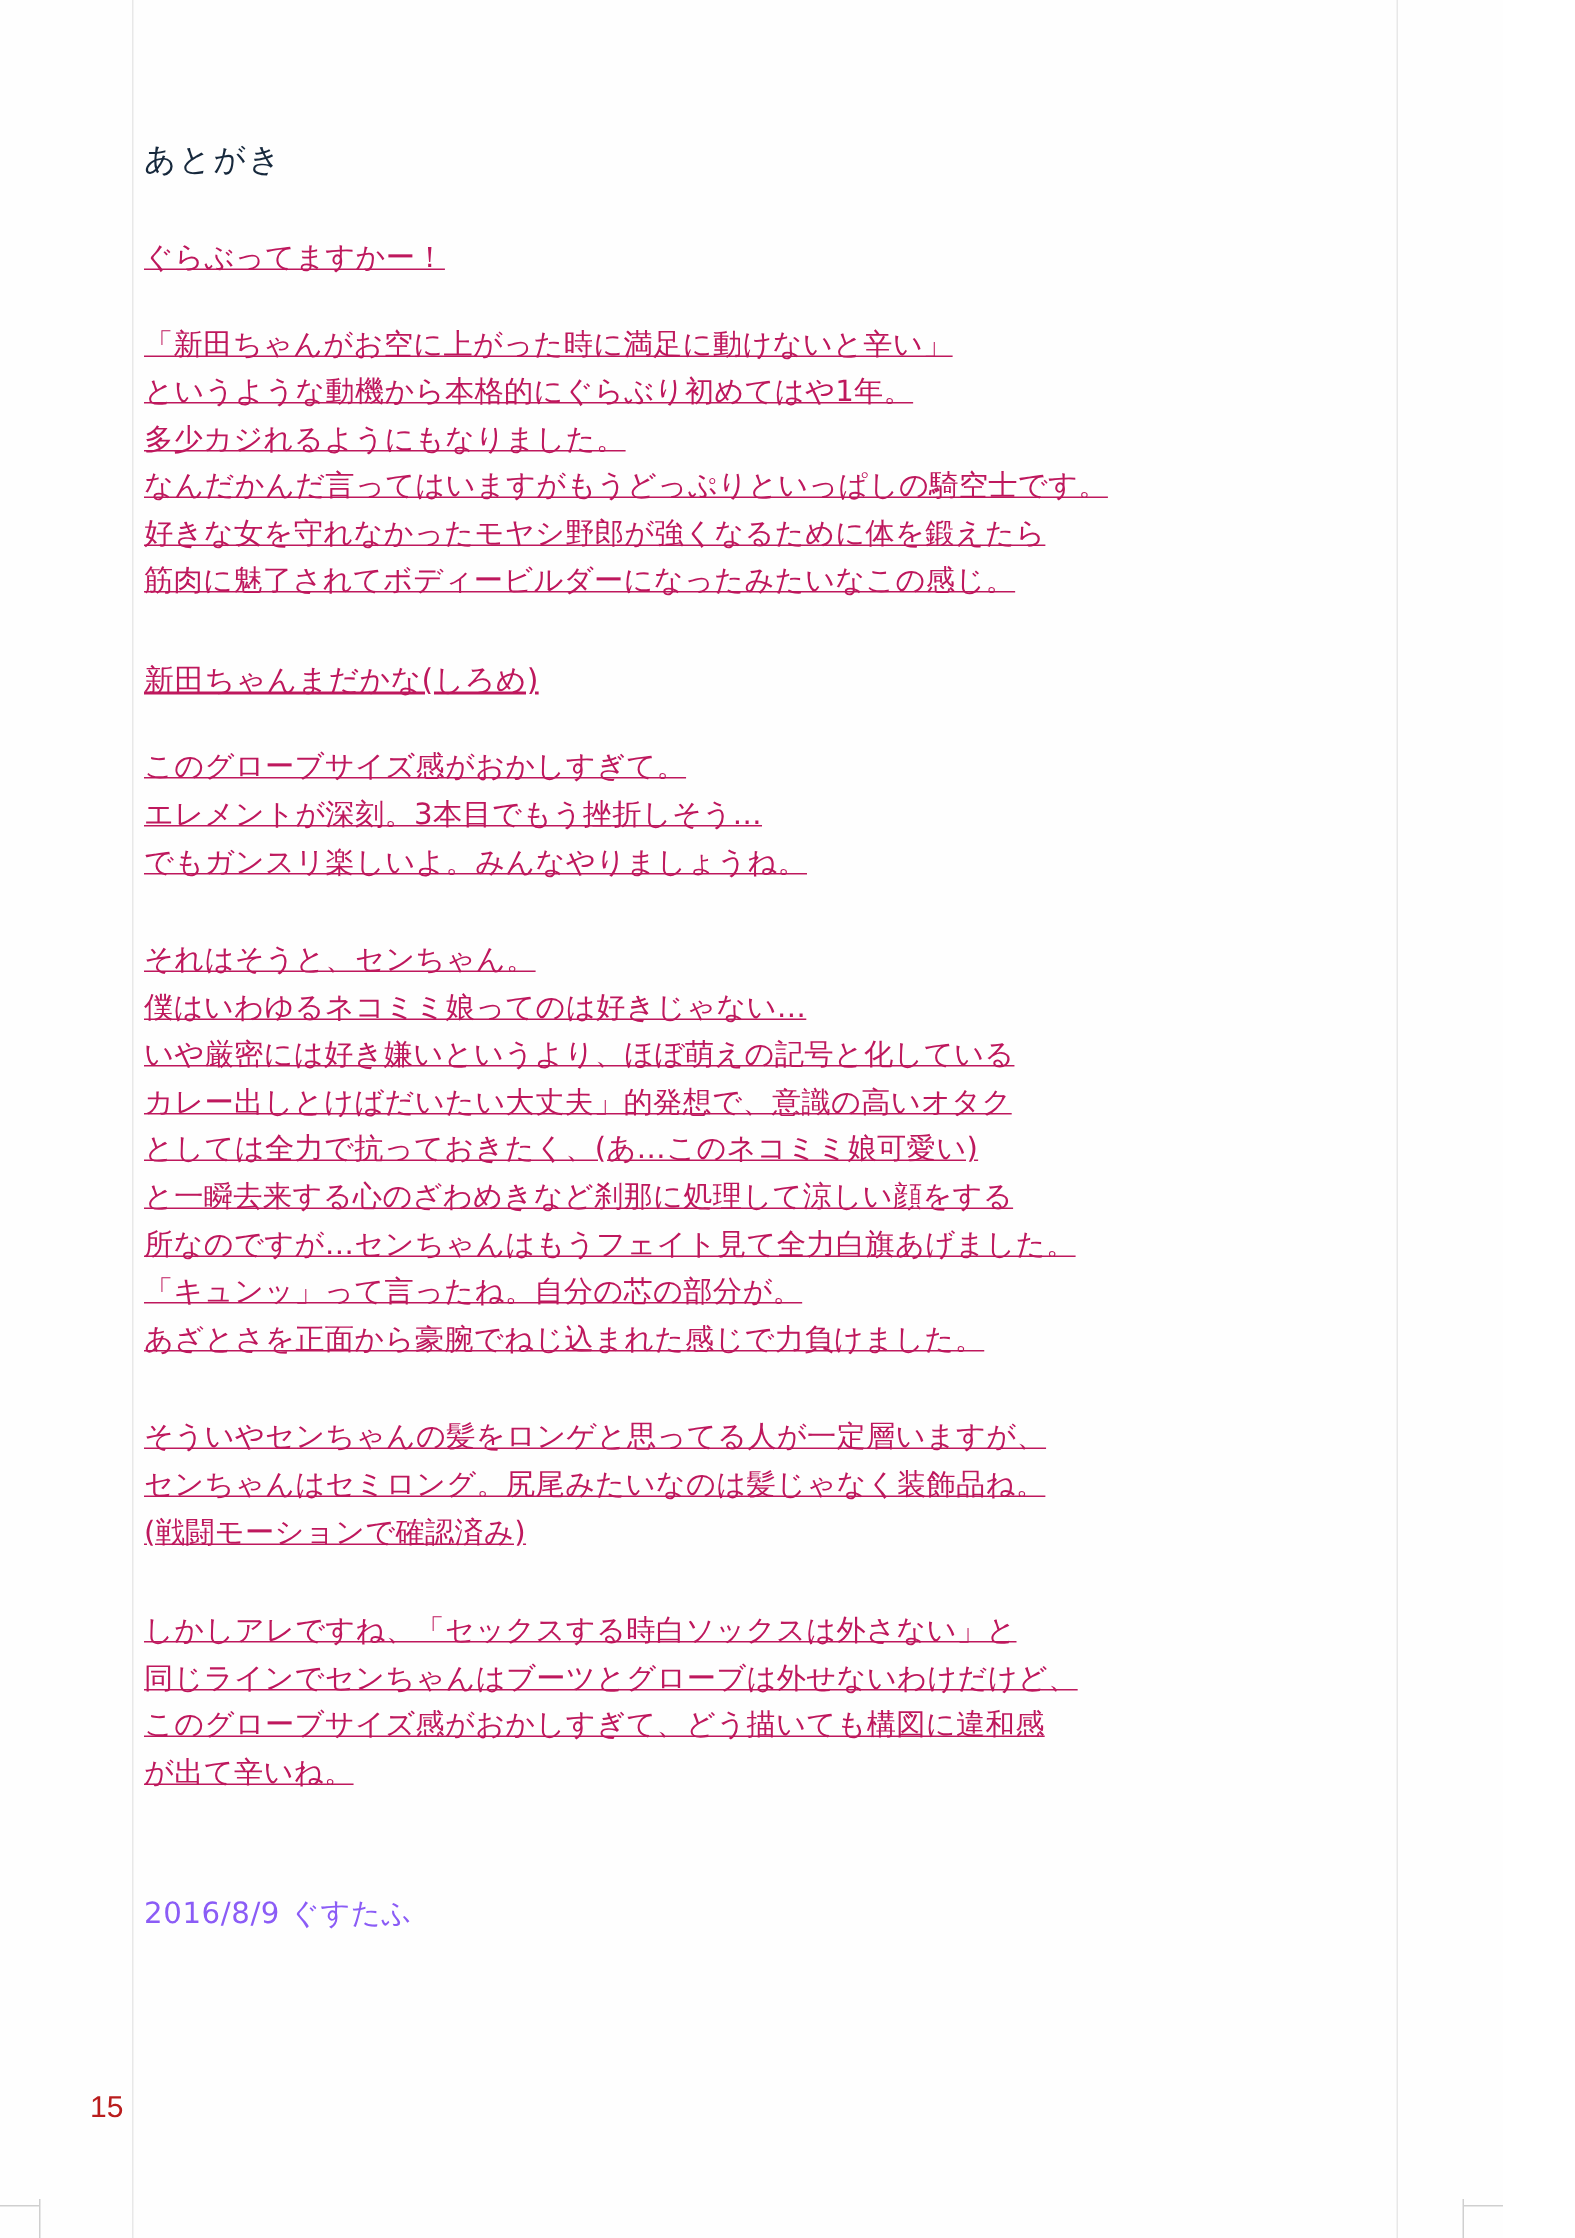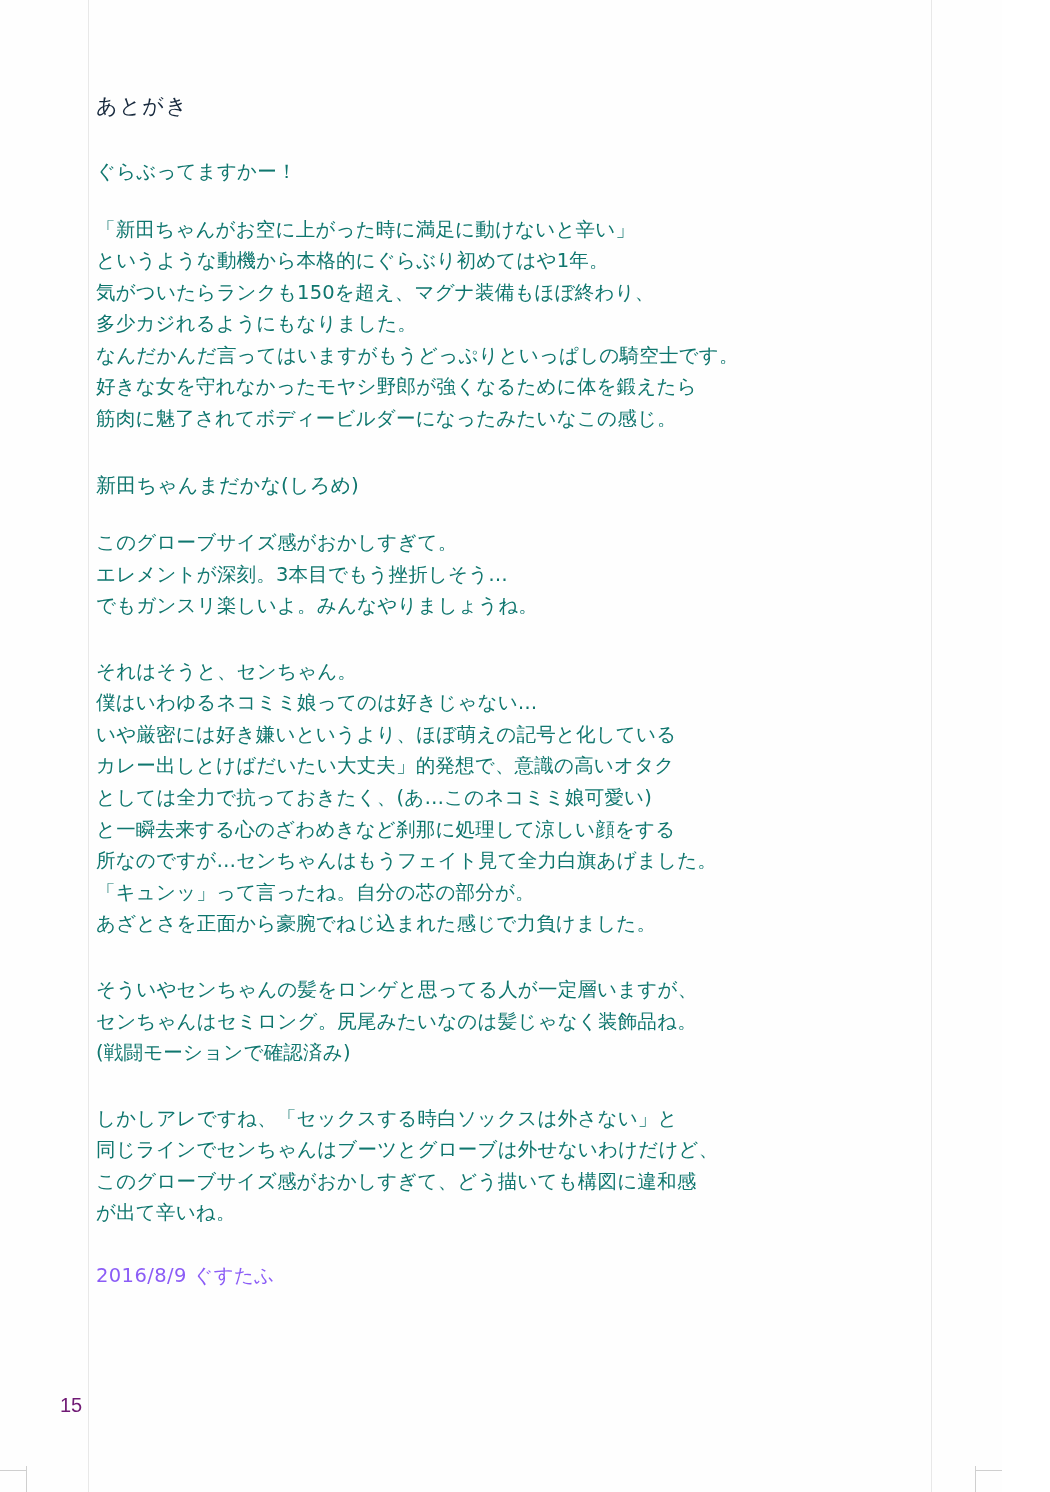--- a/index.html
+++ b/index.html
@@ -43,44 +43,45 @@
   }
 
   .block {
     margin: 0 0 26px 0;
   }
   .block p {
     margin: 0;
     font-size: 19.5px;
     line-height: 1.62;
     letter-spacing: 0.01em;
-    color: #0f766e;
+    color: #be185d;
     white-space: pre;
     font-weight: 400;
+    text-decoration: underline;
   }
   .block.sub p {
     font-size: 20px;
   }
   .spacer-sm { height: 8px; }
 
   .date-line {
     position: absolute;
     left: 96px;
     top: 1262px;
     font-size: 19.5px;
     letter-spacing: 0.02em;
     color: #8b5cf6;
   }
 
   .page-number {
     position: absolute;
     left: 60px;
     top: 1394px;
     font-size: 20px;
-    color: #701a75;
+    color: #b91c1c;
     font-family: "Liberation Sans", sans-serif;
   }
 
   .crop-mark {
     position: absolute;
     background: #cfcfcf;
   }
   .crop-mark.h {
     height: 1px;
     width: 26px;
@@ -107,21 +108,20 @@
 
     <h1 class="heading">あとがき</h1>
 
     <div class="block">
       <p>ぐらぶってますかー！</p>
     </div>
 
     <div class="block">
       <p>「新田ちゃんがお空に上がった時に満足に動けないと辛い」</p>
       <p>というような動機から本格的にぐらぶり初めてはや1年。</p>
-      <p>気がついたらランクも150を超え、マグナ装備もほぼ終わり、</p>
       <p>多少カジれるようにもなりました。</p>
       <p>なんだかんだ言ってはいますがもうどっぷりといっぱしの騎空士です。</p>
       <p>好きな女を守れなかったモヤシ野郎が強くなるために体を鍛えたら</p>
       <p>筋肉に魅了されてボディービルダーになったみたいなこの感じ。</p>
     </div>
 
     <div class="spacer-sm"></div>
 
     <div class="block sub">
       <p>新田ちゃんまだかな(しろめ)</p>

